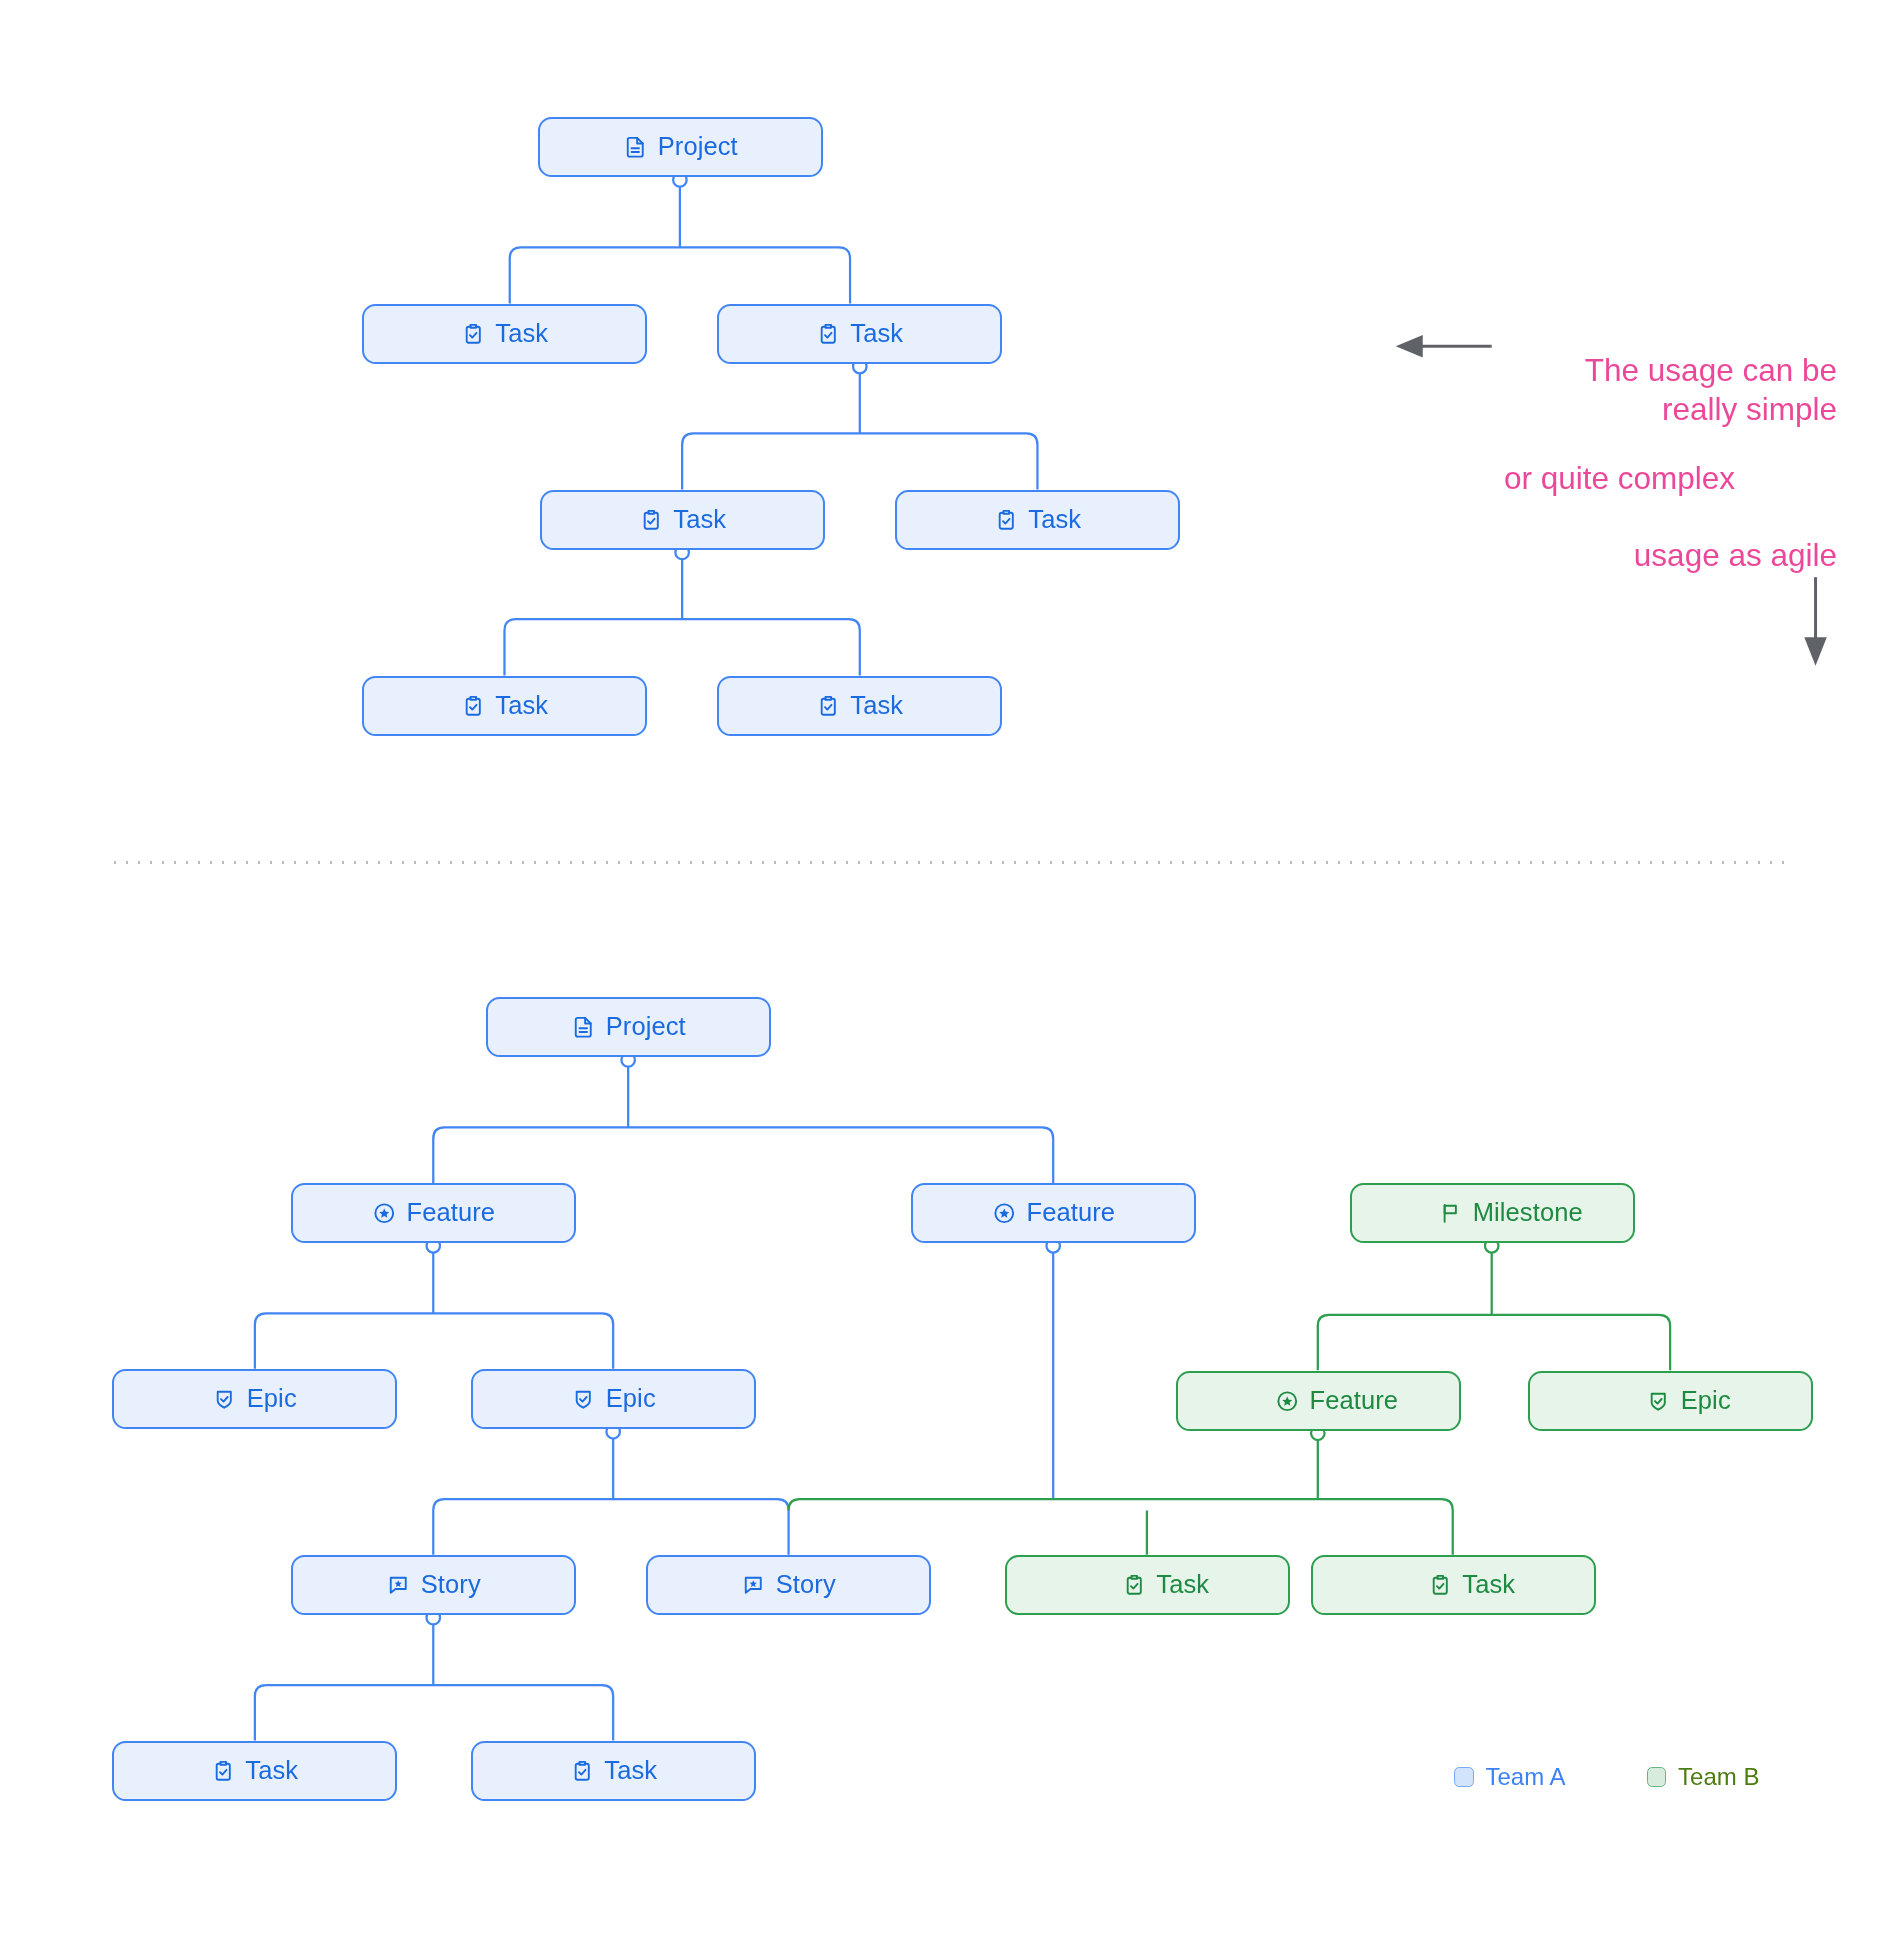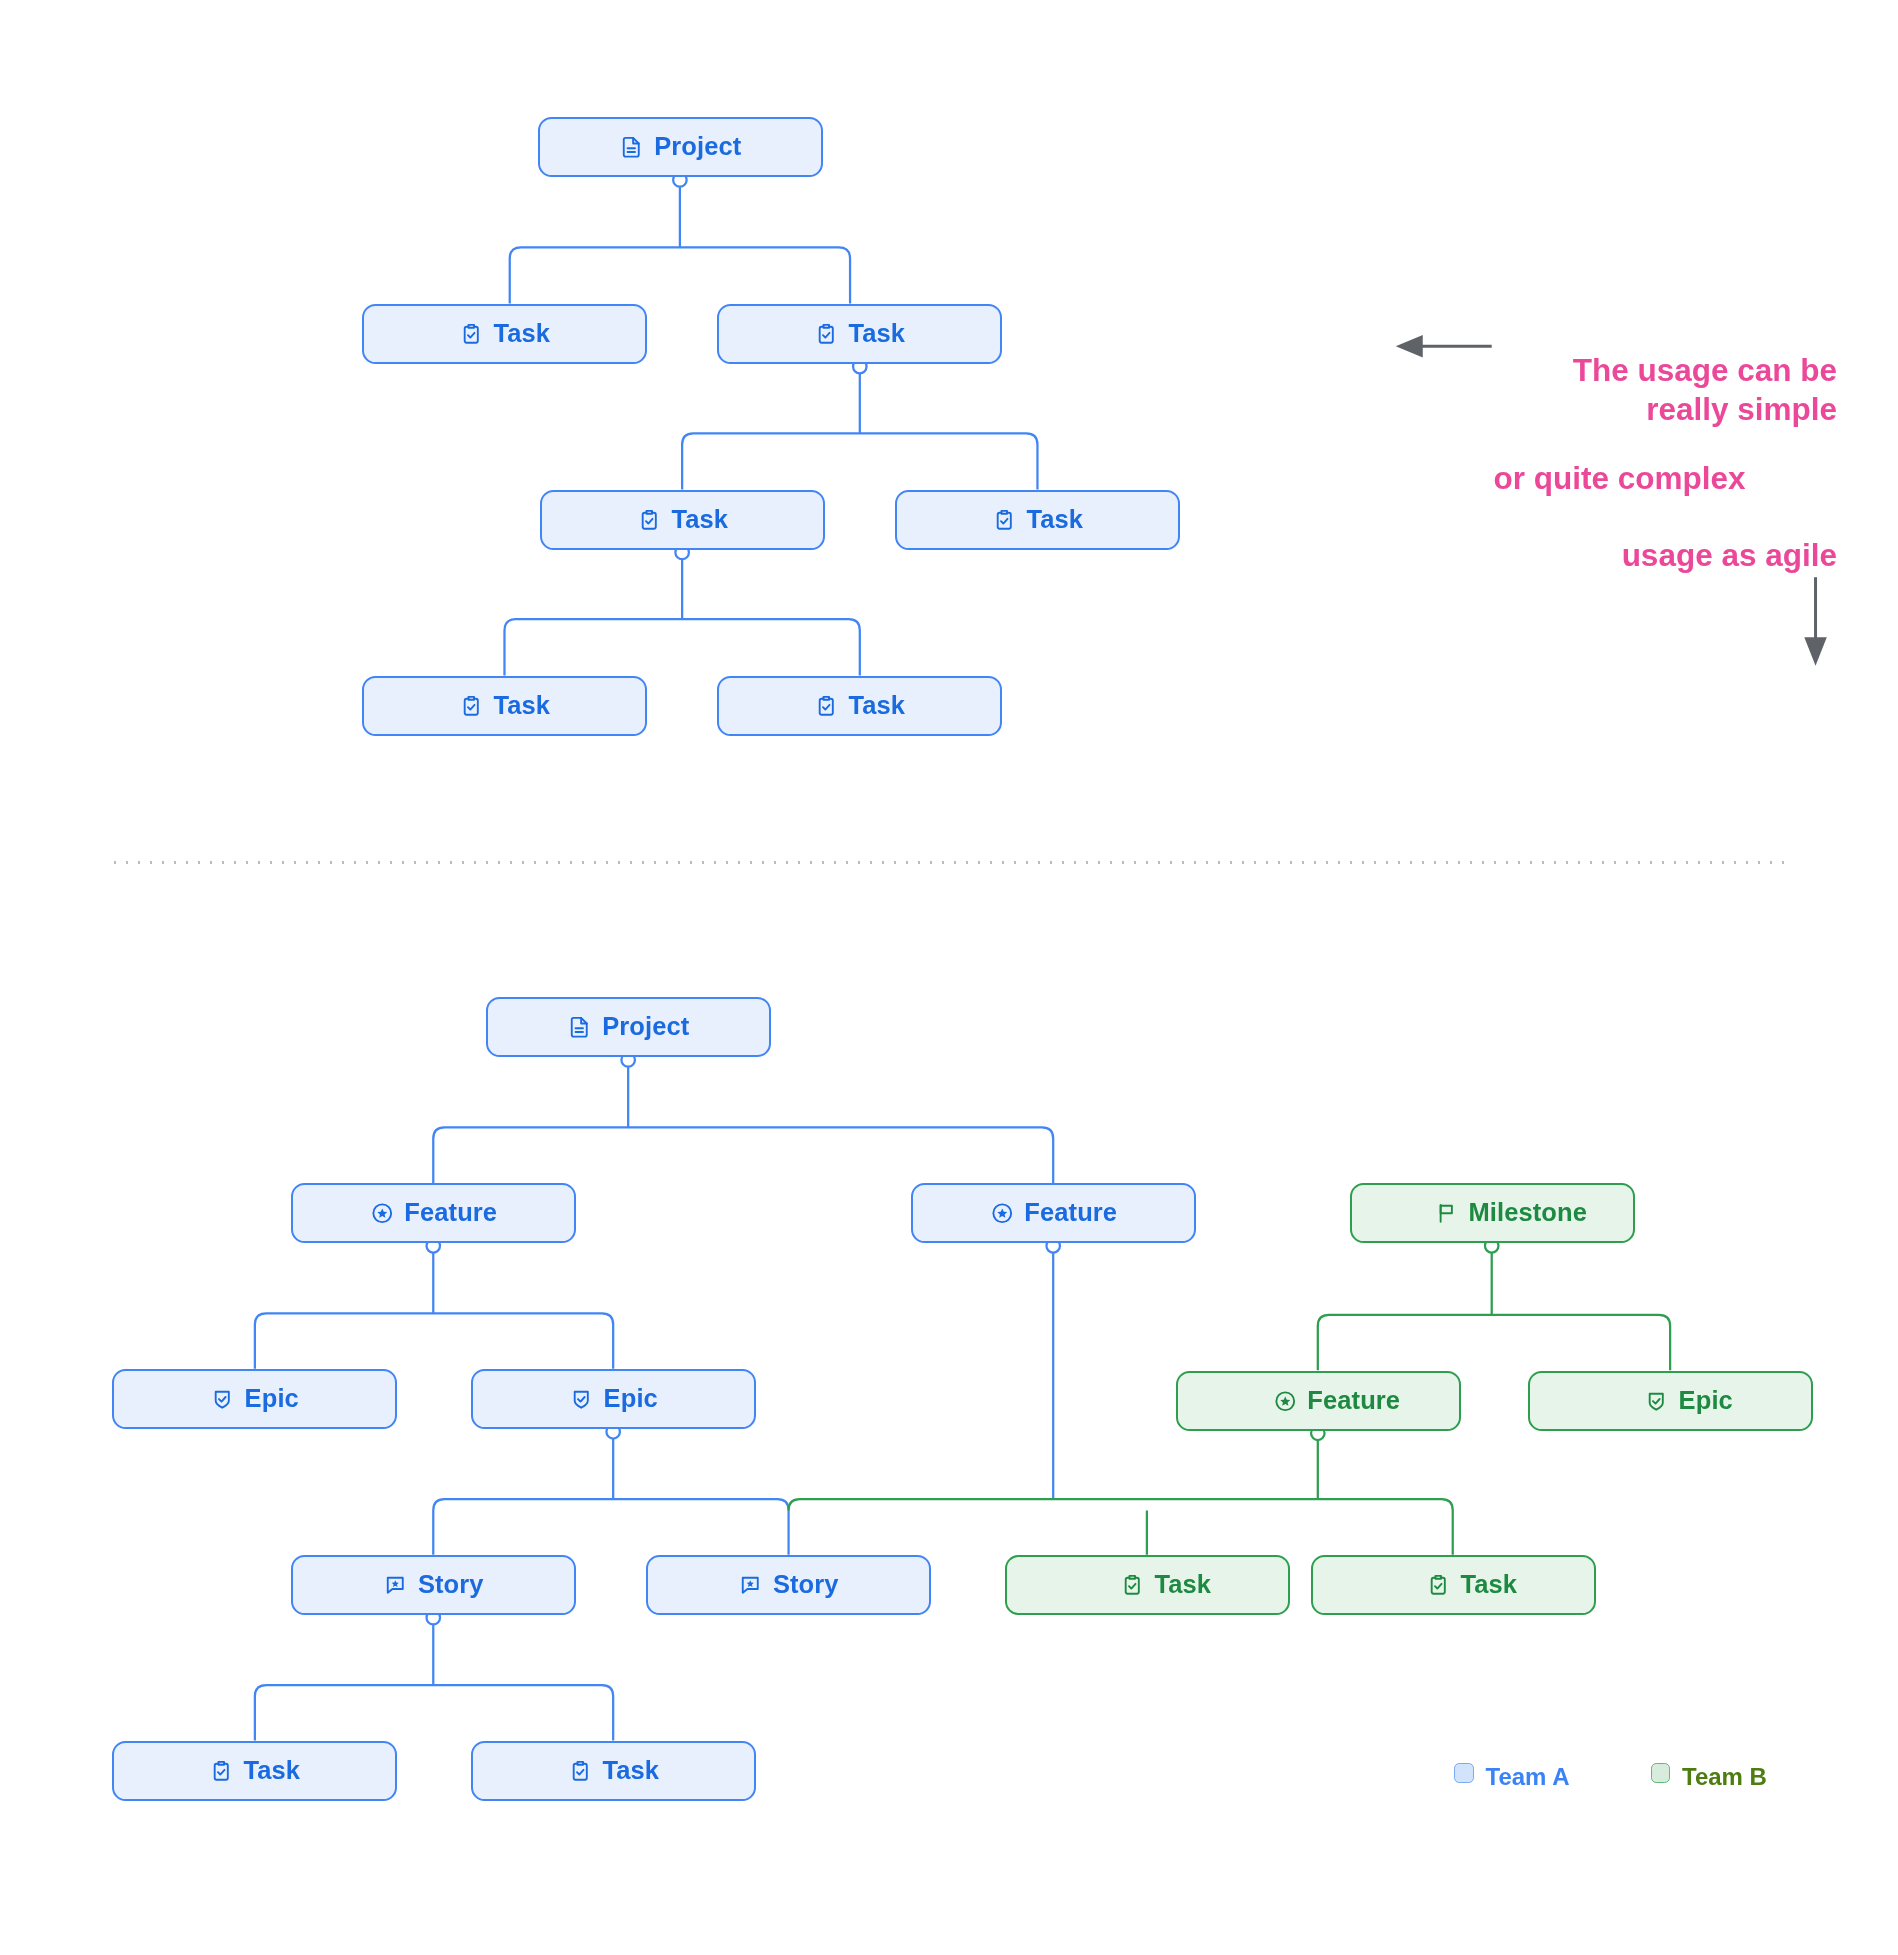--- a/index.html
+++ b/index.html
@@ -12,21 +12,20 @@
     height: 1955px;
     font-family: "Liberation Sans", sans-serif;
     position: relative;
     overflow: hidden;
   }
   #stage {
     position: absolute;
     left: 0; top: 0;
     width: 1898px;
     height: 1513px;
-    font-weight: bold;
   }
   
   #wires {
     position: absolute;
     left: 0; top: 0;
     width: 1898px;
     height: 1955px;
     pointer-events: none;
   }
   
@@ -80,21 +79,21 @@
     position: absolute;
     left: 1454px;
     top: 1763px;
     display: flex;
     align-items: center;
     gap: 81px;
     font-size: 24px;
   }
   .legend-item {
     display: flex;
-    align-items: flex-start;
+    align-items: center;
     gap: 12px;
   }
   .legend-swatch {
     width: 19.5px; height: 19.5px;
     border-radius: 5.2px;
     box-sizing: border-box;
   }
   .legend-item.a { color: #3b82f6; }
   .legend-item.a .legend-swatch { background: #d2e3fc; border: 1.5px solid #7aa9f7; }
   .legend-item.b { color: #4d7c0f; }

